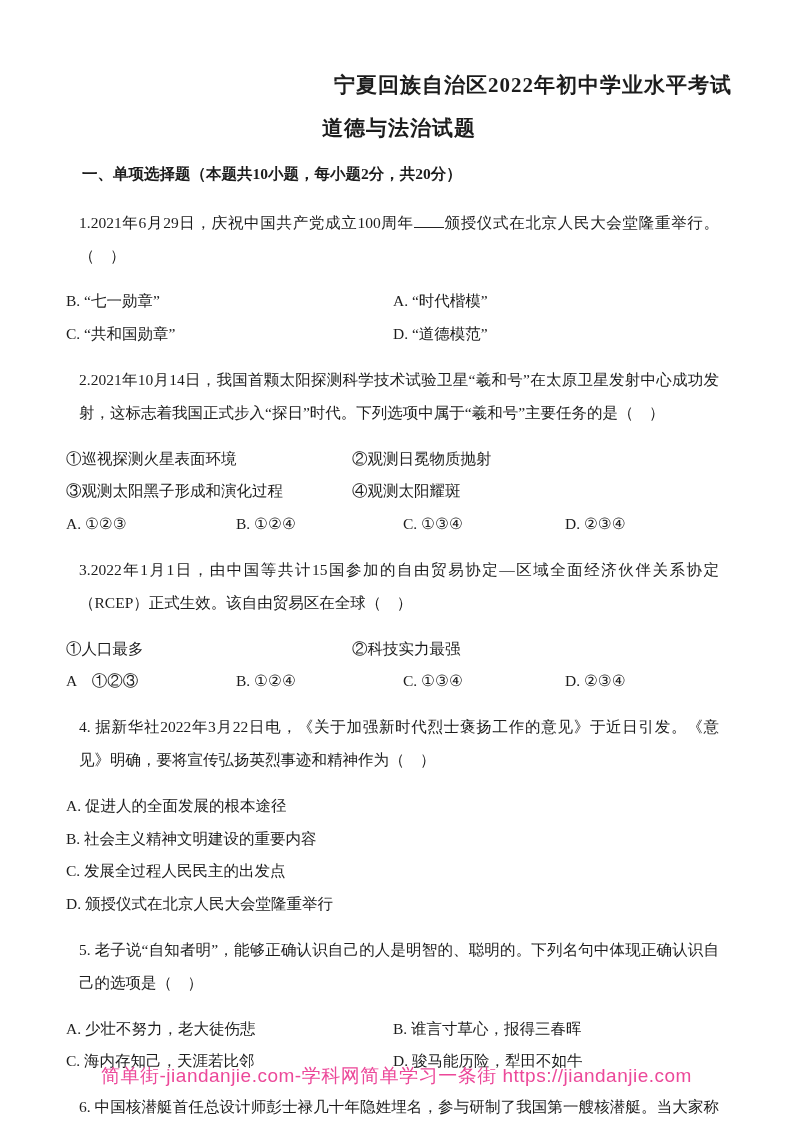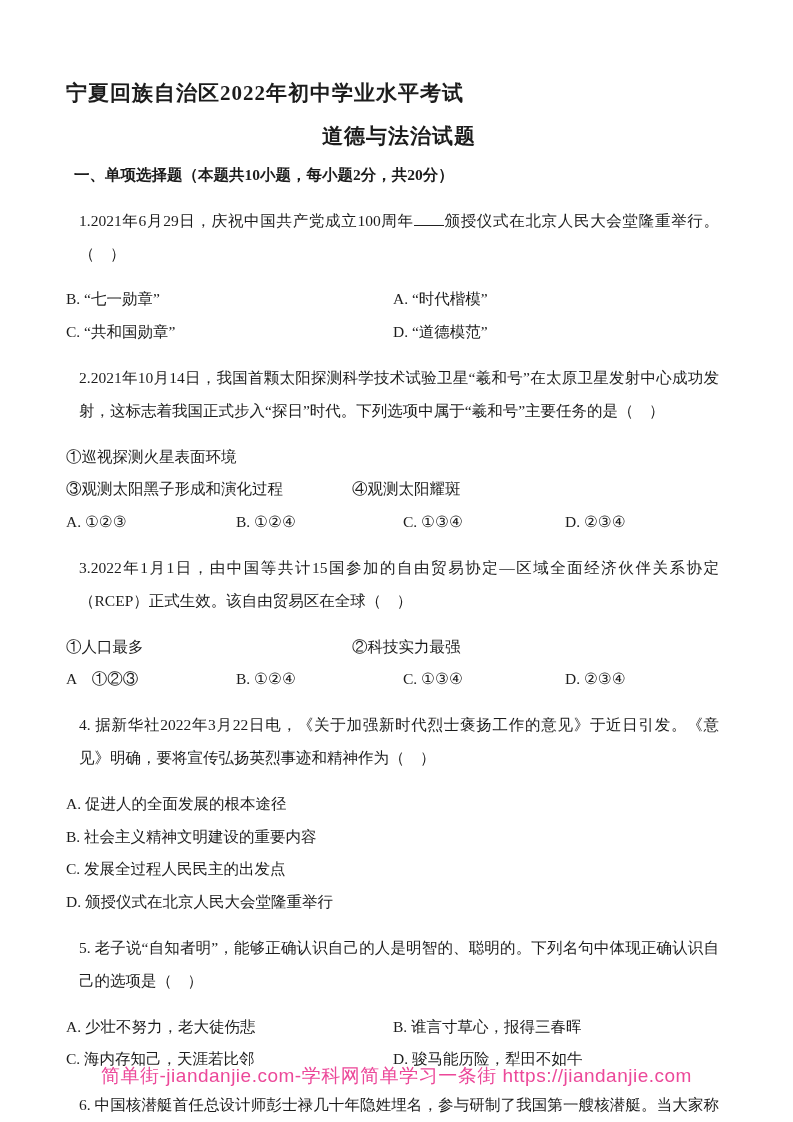--- a/index.html
+++ b/index.html
@@ -17,38 +17,38 @@
   }
   .content {
     position: absolute;
     left: 66px;
     top: 64px;
     width: 666px;
   }
   .doc-title {
     font-size: 21px;
     font-weight: 700;
-    text-align: left;
-    margin: 16px 0 16px 0;
+    text-align: right;
+    margin: 8px 0 16px 0;
     letter-spacing: 1px;
     line-height: 27px;
   }
   .doc-subtitle {
     font-size: 21px;
     font-weight: 700;
     text-align: center;
     margin: 4px 0 9px 0;
     letter-spacing: 1px;
     line-height: 27px;
   }
   .section-heading {
     font-size: 16.5px;
     font-weight: 700;
     line-height: 31px;
-    margin: 8px;
+    margin: 16px;
   }
   .line {
     font-size: 15.5px;
     line-height: 32.8px;
   }
   p.stem {
     margin: 13px;
     text-align: justify;
   }
   .row2a {            
@@ -107,20 +107,21 @@
     <div class="row2a line">
       <span>C. “共和国勋章”</span>
       <span>D. “道德模范”</span>
     </div>
   </div>
 
   <div>
     <p class="stem line">2.2021年10月14日，我国首颗太阳探测科学技术试验卫星“羲和号”在太原卫星发射中心成功发射，这标志着我国正式步入“探日”时代。下列选项中属于“羲和号”主要任务的是（　）</p>
     <div class="row2b line">
       <span>①巡视探测火星表面环境</span>
+      <span>②观测日冕物质抛射</span>
     </div>
     <div class="row2b line">
       <span>③观测太阳黑子形成和演化过程</span>
       <span>④观测太阳耀斑</span>
     </div>
     <div class="row4 line">
       <span>A. ①②③</span>
       <span>B. ①②④</span>
       <span>C. ①③④</span>
       <span>D. ②③④</span>

